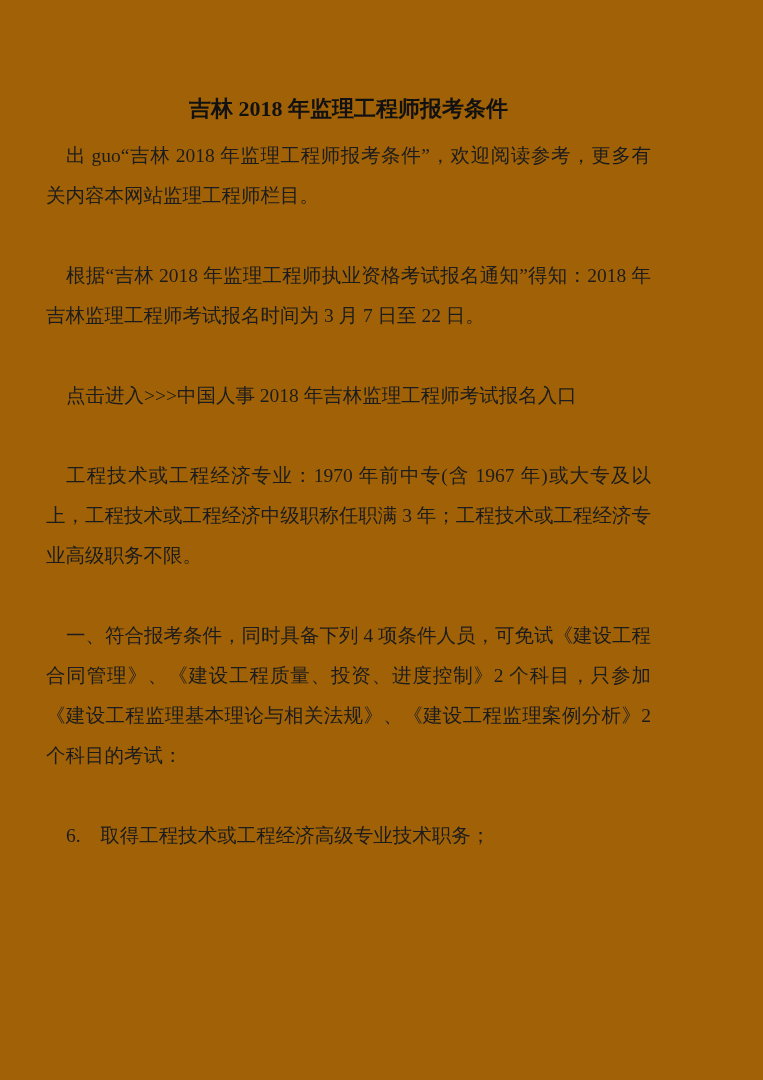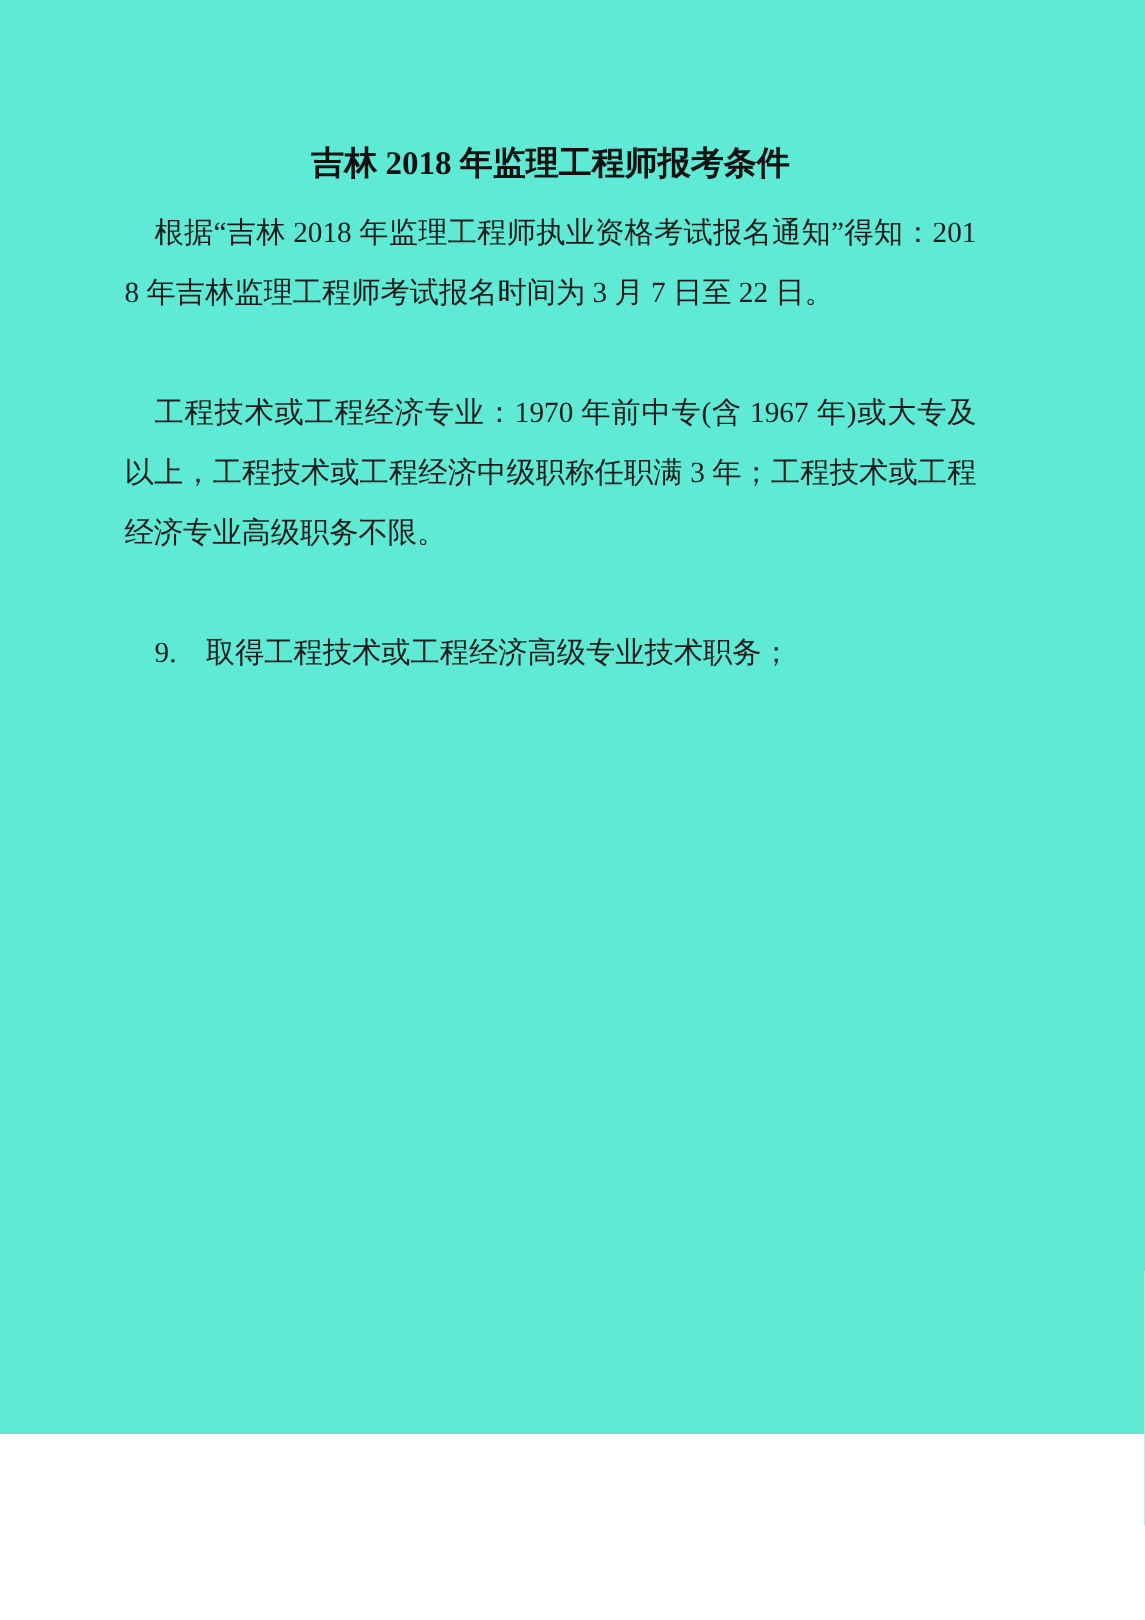--- a/index.html
+++ b/index.html
@@ -8,23 +8,23 @@
   }
   body {
     width: 763px;
     height: 1080px;
     background: #ffffff;
     overflow: hidden;
   }
   .doc-page {
     box-sizing: border-box;
     width: 763px;
-    height: 956px;
-    padding: 90px 112px 0 83px;
-    background: #5eead4;
+    height: 1080px;
+    padding: 90px 112px 0 46px;
+    background: #a16207;
     color: #1c1c1c;
     font-family: "Liberation Serif", "DejaVu Serif", serif;
     font-size: 19.5px;
   }
   .doc-title {
     margin: 0 0 8px 0;
     font-size: 22px;
     line-height: 38px;
     font-weight: bold;
     text-align: center;
@@ -41,23 +41,26 @@
     cursor: pointer;
   }
 </style>
 </head>
 <body>
 
 <div class="doc-page">
 
   <h1 class="doc-title">吉林 2018 年监理工程师报考条件</h1>
 
+  <p class="doc-para">出 guo“吉林 2018 年监理工程师报考条件”，欢迎阅读参考，更多有关内容本网站监理工程师栏目。</p>
 
   <p class="doc-para">根据“吉林 2018 年监理工程师执业资格考试报名通知”得知：2018 年吉林监理工程师考试报名时间为 3 月 7 日至 22 日。</p>
 
+  <p class="doc-para link-line">点击进入&gt;&gt;&gt;中国人事 2018 年吉林监理工程师考试报名入口</p>
 
   <p class="doc-para">工程技术或工程经济专业：1970 年前中专(含 1967 年)或大专及以上，工程技术或工程经济中级职称任职满 3 年；工程技术或工程经济专业高级职务不限。</p>
 
+  <p class="doc-para">一、符合报考条件，同时具备下列 4 项条件人员，可免试《建设工程合同管理》、《建设工程质量、投资、进度控制》2 个科目，只参加《建设工程监理基本理论与相关法规》、《建设工程监理案例分析》2 个科目的考试：</p>
 
 
-  <p class="doc-para">9.　取得工程技术或工程经济高级专业技术职务；</p>
+  <p class="doc-para">6.　取得工程技术或工程经济高级专业技术职务；</p>
 
 </div>
 
 </body></html>

